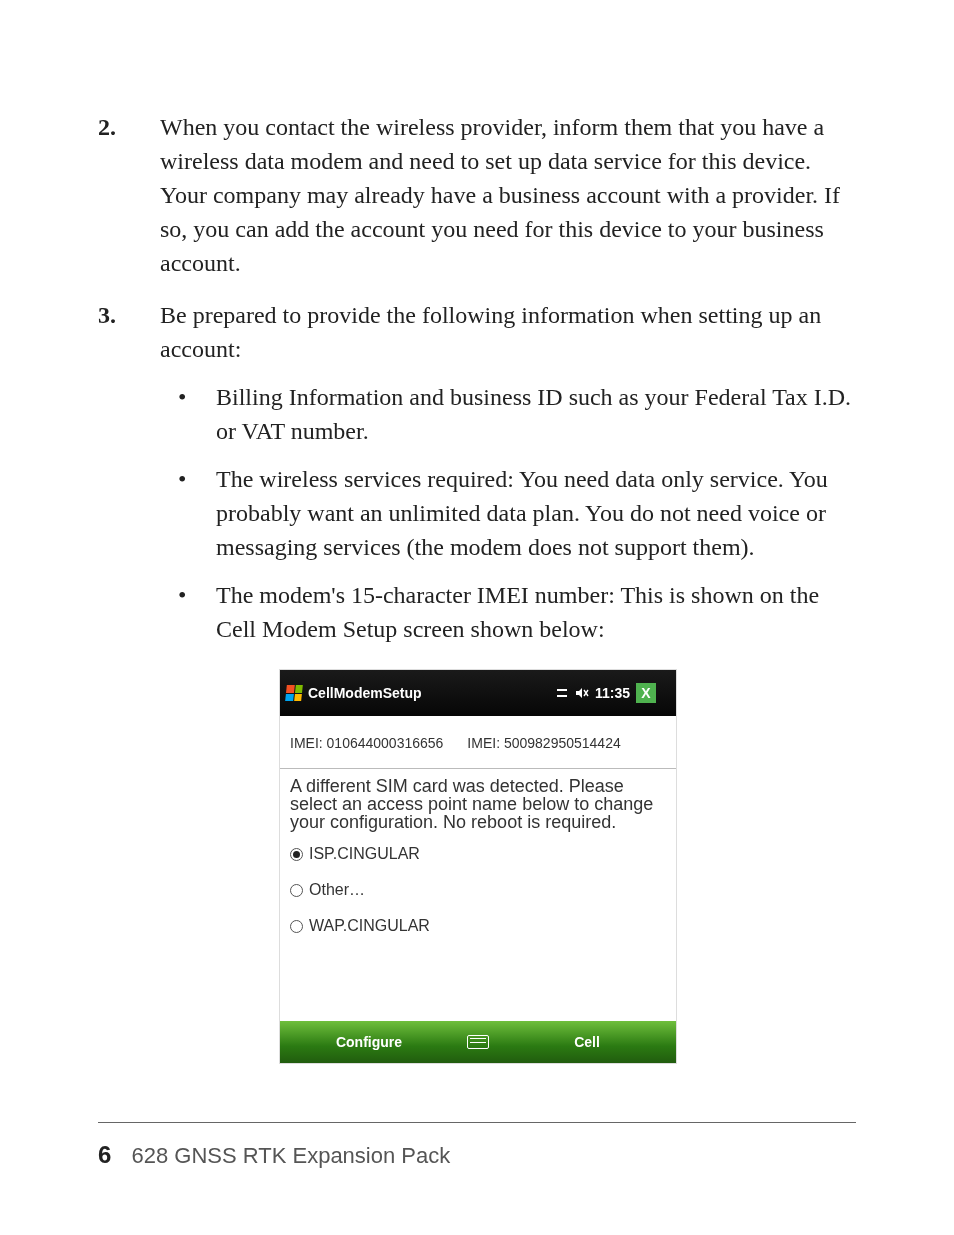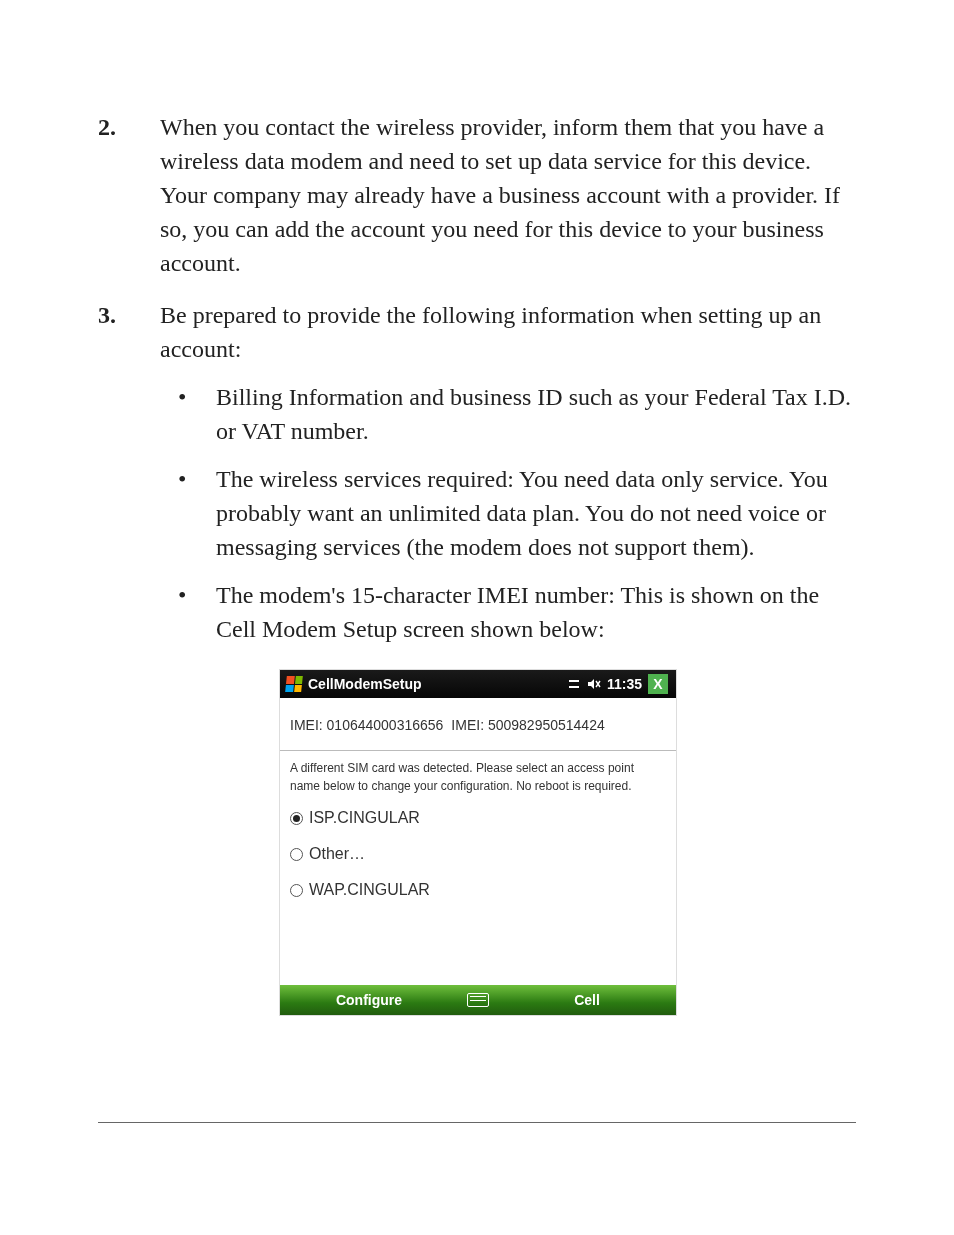--- a/index.html
+++ b/index.html
@@ -66,26 +66,26 @@
   .wm-window {
     width: 396px;
     font-family: Tahoma, Verdana, sans-serif;
     font-size: 14px;
     color: #333;
     box-shadow: 0 0 0 1px #ddd;
   }
   .wm-titlebar {
     display: flex;
     align-items: center;
-    height: 28px;
+    height: 46px;
     background: linear-gradient(#1a1a1a, #060606);
     color: #fff;
     font-weight: bold;
     font-size: 14px;
-    padding: 0 8px 0 6px;
+    padding: 0 20px 0 6px;
   }
   .wm-logo {
     width: 16px; height: 16px;
     margin-right: 6px;
     display: inline-grid;
     grid-template-columns: 1fr 1fr;
     grid-template-rows: 1fr 1fr;
     gap: 1px;
     transform: skewX(-6deg);
   }
@@ -118,32 +118,32 @@
     display:flex; align-items:center; justify-content:center;
     margin-left:6px;
     font-size: 14px;
   }
   .wm-body {
     background:#fff;
     padding: 10px 10px 6px 10px;
   }
   .id-row {
     display:flex;
-    gap: 8px;
+    gap: 24px;
     font-size: 14px;
     color:#333;
     margin-bottom: 8px;
   }
   .wm-hr {
     border: none;
     border-top: 1px solid #bbb;
     margin: 2px -10px 8px -10px;
   }
   .detect-msg {
-    font-size: 12px;
+    font-size: 18px;
     color:#333;
     line-height: 18px;
     margin-bottom: 6px;
   }
   .radio-row {
     display:flex;
     align-items:center;
     gap:6px;
     font-size:16px;
     color:#333;
@@ -152,21 +152,21 @@
   .radio {
     width:13px; height:13px; border:1px solid #555; border-radius:50%;
     display:inline-flex; align-items:center; justify-content:center;
     box-sizing:border-box;
   }
   .radio.selected::after{
     content:""; width:7px; height:7px; background:#222; border-radius:50%;
   }
   .wm-gap { height: 70px; background:#fff; }
   .wm-softbar {
-    height: 30px;
+    height: 42px;
     background: linear-gradient(#6fbf3c, #2b7a12 60%, #215c0e);
     display:flex;
     align-items:center;
     color:#fff;
     font-weight:bold;
     font-size:14px;
   }
   .soft-left, .soft-right {
     flex:1 1 0;
     text-align:center;
@@ -294,13 +294,17 @@
               </div>
             <div class="soft-right">Cell</div>
           </div>
         </div>
       </div>
 
     </div>
   </div>
 
   <hr class="footer-rule">
+  <div class="footer">
+    <span class="pg">6</span>
+    <span>628 GNSS RTK Expansion Pack</span>
+  </div>
 </div>
 
 </body></html>

